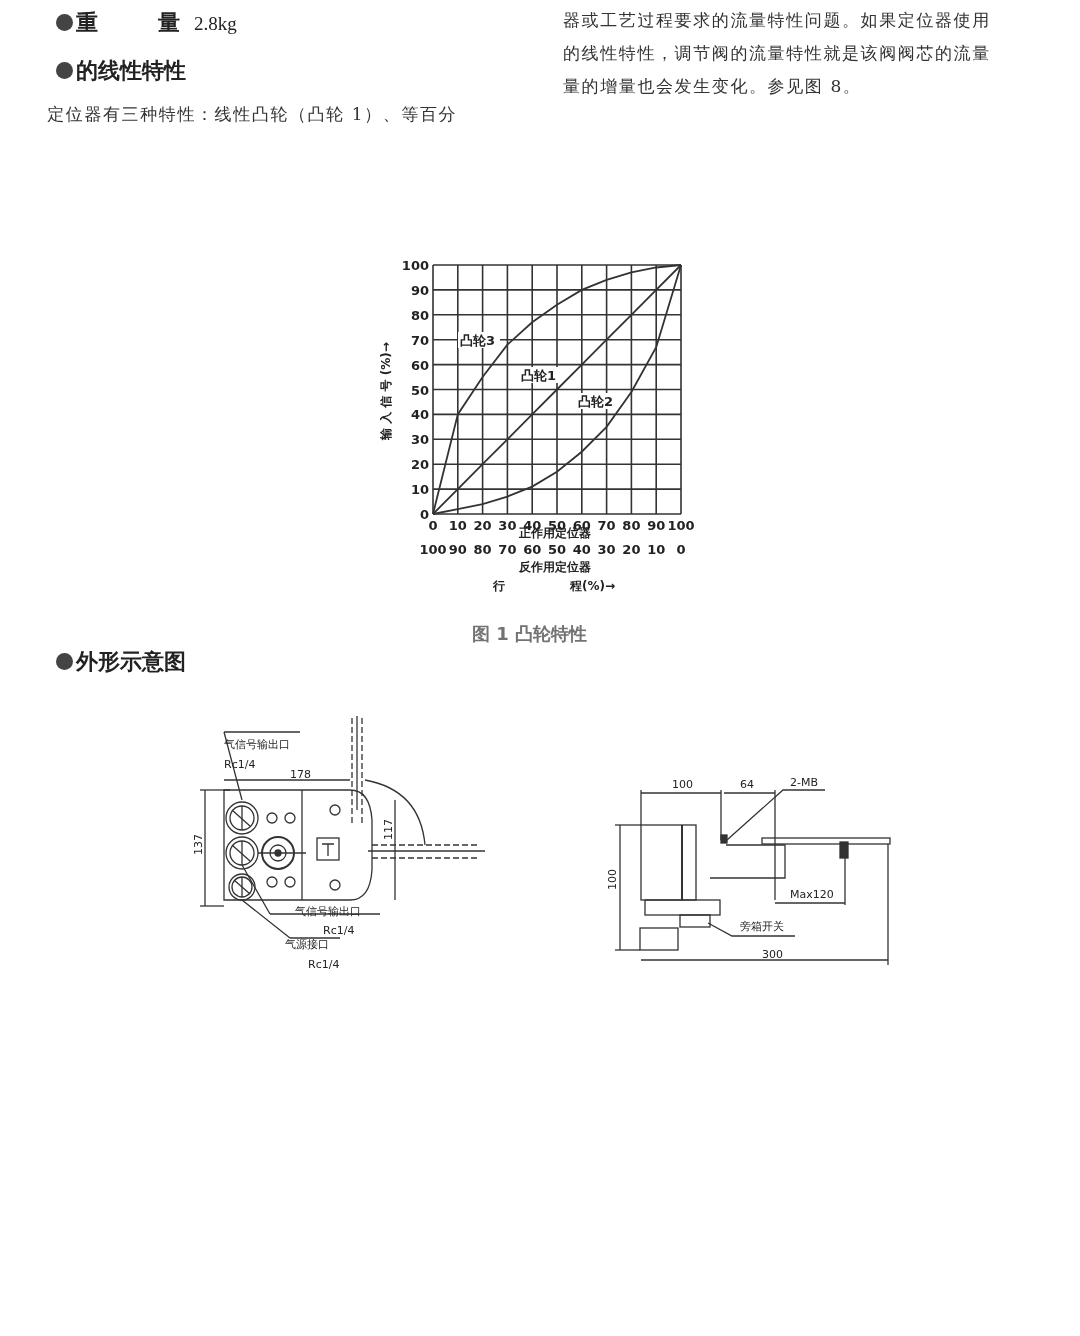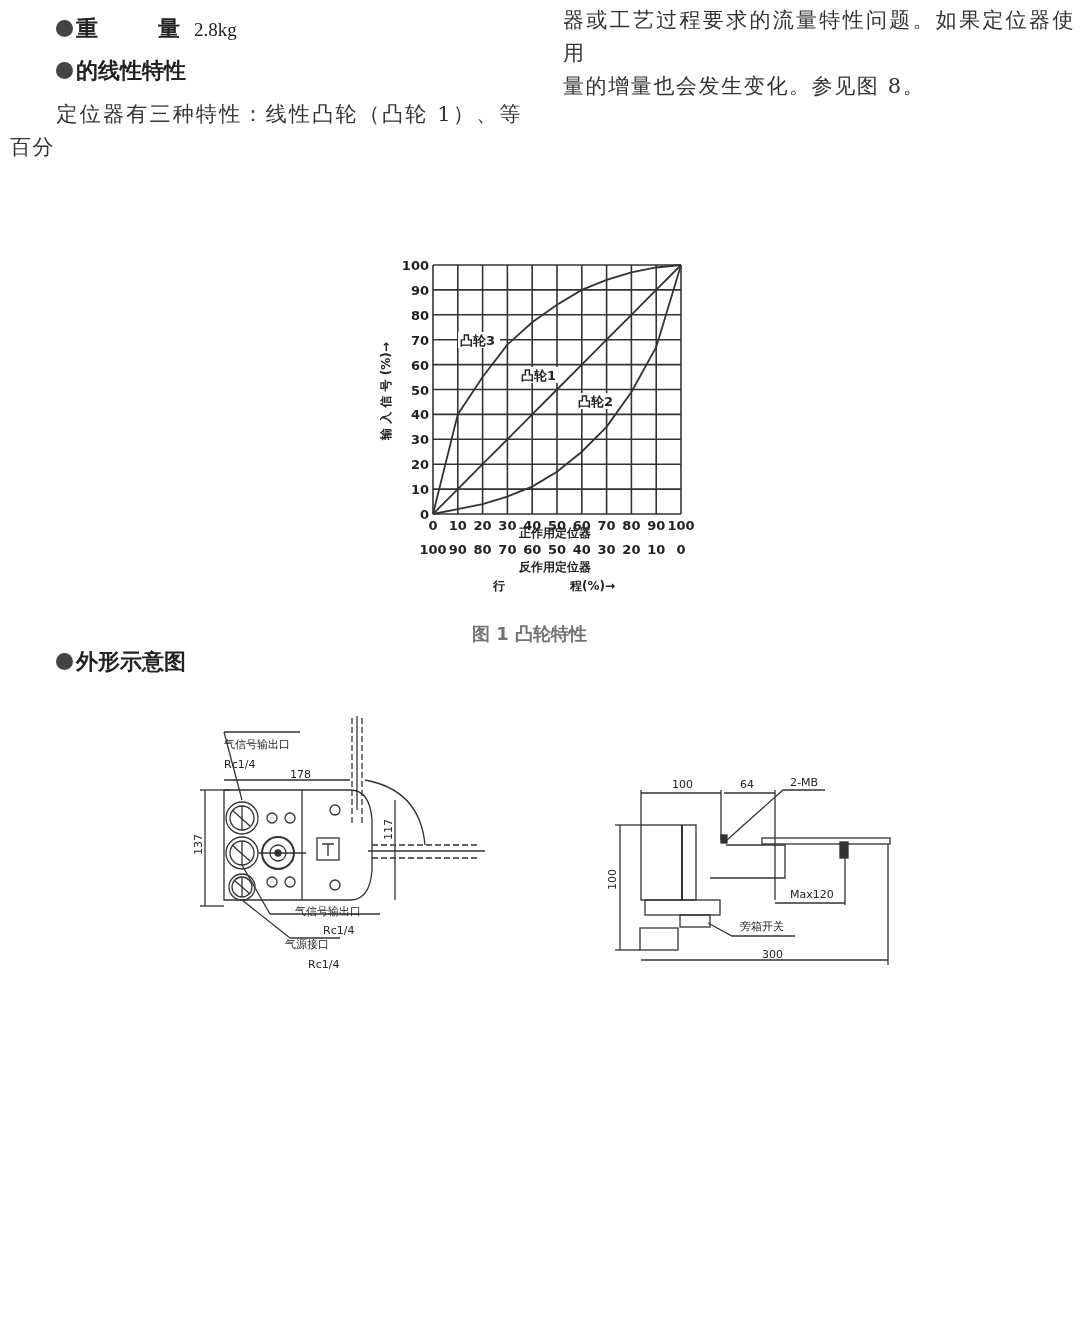--- a/index.html
+++ b/index.html
@@ -2,42 +2,43 @@
 <html><head>
 <meta charset="utf-8">
 <style>
   html, body { margin: 0; padding: 0; background: #fff; }
   body { width: 1080px; height: 1336px; position: relative; overflow: hidden;
          font-family: "DejaVu Serif", serif; color: #222; }
   .abs { position: absolute; }
   .h-bullet { font-family: "DejaVu Sans", sans-serif; font-weight: bold; font-size: 22px; color: #222; }
   .h-bullet .dot { display: inline-block; width: 17px; height: 17px; border-radius: 50%; background: #444; margin-right: 3px; vertical-align: -1px; }
   .weight-val { font-family: "Liberation Serif", serif; font-weight: normal; font-size: 19px; margin-left: 14px; }
-  .para { font-size: 21px; line-height: 33px; letter-spacing: 1.6px; color: #333; text-align: justify; }
+  .para { font-size: 17px; line-height: 33px; letter-spacing: 1.6px; color: #333; text-align: justify; }
   .para p { margin: 0; }
   .fig-caption { font-family: "DejaVu Sans", sans-serif; font-weight: bold; font-size: 18px; color: #737373; }
   svg text { font-family: "DejaVu Sans", sans-serif; fill: #222; }
 </style>
 </head>
 <body>
 
-<div class="abs h-bullet" style="left:56px; top:8px;margin-top:6px;">
+<div class="abs h-bullet" style="left:56px; top:8px;">
   <span class="dot"></span><span>重</span><span style="display:inline-block;width:60px"></span><span>量</span><span class="weight-val">2.8kg</span>
 </div>
 
 <div class="abs h-bullet" style="left:56px; top:56px;">
   <span class="dot"></span><span>的线性特性</span>
 </div>
 
 <div class="abs para" style="left:10px; top:98px; width:512px;">
   <p>　　定位器有三种特性：线性凸轮（凸轮 1）、等百分</p>
 </div>
 
 <div class="abs para" style="left:563px; top:4px; width:512px;">
   <p>器或工艺过程要求的流量特性问题。如果定位器使用</p>
+  <p>的线性特性，调节阀的流量特性就是该阀阀芯的流量</p>
   <p>量的增量也会发生变化。参见图 8。</p>
 </div>
 
 <svg class="abs" style="left:380px; top:250px;" width="340" height="350" viewBox="0 0 340 350">
   <g id="grid" stroke="#333" stroke-width="1.6" fill="none">
       <line x1="53" x2="53" y1="15" y2="264"></line>
       <line x1="53" x2="301" y1="264" y2="264"></line>
       <line x1="77.8" x2="77.8" y1="15" y2="264"></line>
       <line x1="53" x2="301" y1="239.1" y2="239.1"></line>
       <line x1="102.6" x2="102.6" y1="15" y2="264"></line>

